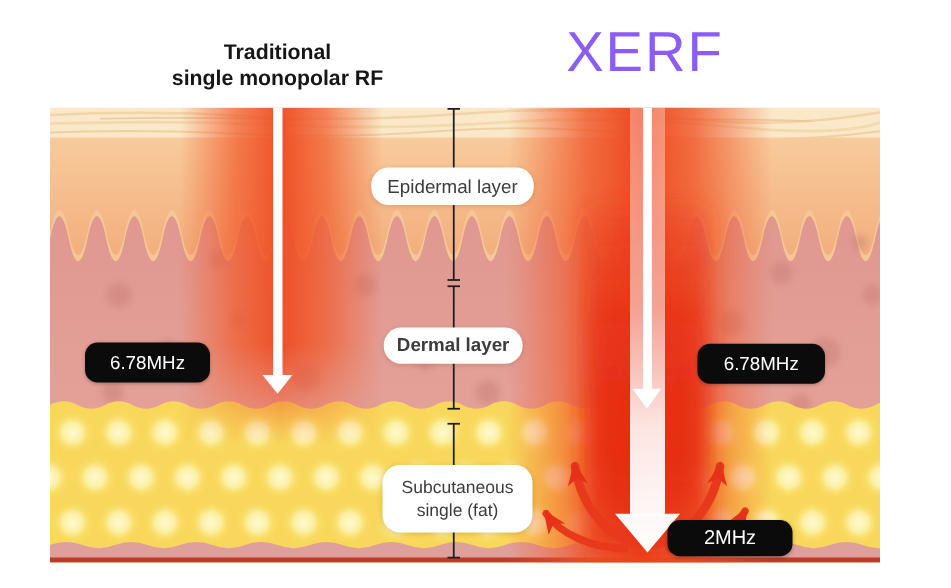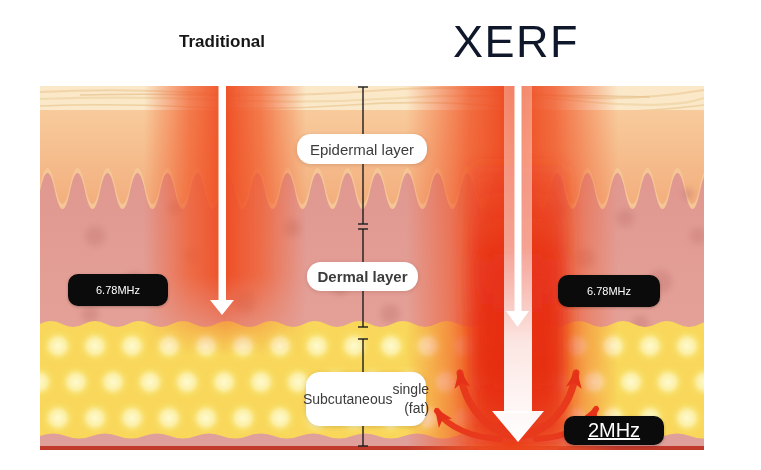--- a/index.html
+++ b/index.html
@@ -3,47 +3,48 @@
 <meta charset="utf-8">
 <style>
   html,body{margin:0;padding:0;background:#ffffff;}
   body{width:761px;height:470px;position:relative;font-family:"Liberation Sans",sans-serif;-webkit-font-smoothing:antialiased;}
   .stage{position:absolute;left:0;top:0;width:706px;height:470px;background:#fff;overflow:hidden;}
 
   
   .title-left{position:absolute;left:100px;top:31px;width:244px;text-align:center;
     font-size:17px;line-height:21px;font-weight:bold;color:#161616;}
   .brand{position:absolute;left:420px;top:16px;width:192px;text-align:center;
-    font-size:45px;line-height:52px;font-weight:400;letter-spacing:1.5px;color:#0f172a;}
+    font-size:45px;line-height:52px;font-weight:400;letter-spacing:1.5px;color:#8b5cf6;}
 
   
   .panel{position:absolute;left:40px;top:86px;width:664px;height:364px;}
   .panel svg{position:absolute;left:0;top:0;display:block;}
 
   
   .pill{position:absolute;display:flex;align-items:center;justify-content:center;
-    text-align:right;box-sizing:border-box;}
+    text-align:left;box-sizing:border-box;}
   .pill-white{background:#ffffff;border-radius:14px;color:#3c3c3c;font-size:15px;
     box-shadow:0 1px 4px rgba(90,40,20,.18);}
   .pill-black{background:var(--badge-bg,#0b0b0b);border-radius:10px;color:var(--badge-text,#fff);
-    font-size:11px;box-shadow:0 1px 3px rgba(0,0,0,.25);}
+    font-size:15px;box-shadow:0 1px 3px rgba(0,0,0,.25);}
   .pill-epidermal{left:257px;top:48px;width:130px;height:30px;}
   .pill-dermal{left:267px;top:176px;width:111px;height:29px;font-weight:bold;}
-  .pill-subq{left:266px;top:286px;width:120px;height:54px;font-size:14px;line-height:19px;}
+  .pill-subq{left:266px;top:286px;width:120px;height:54px;font-size:14px;line-height:19px;flex-direction:column;}
   .pill-freq-left{left:28px;top:188px;width:100px;height:32px;}
   .pill-freq-right{left:518px;top:189px;width:102px;height:32px;}
-  .pill-freq-deep{left:524px;top:330px;width:100px;height:29px;font-size:20px;text-decoration:underline;}
+  .pill-freq-deep{left:494px;top:330px;width:100px;height:29px;font-size:16px;}
 </style>
 </head>
 <body>
 
 <div class="stage">
 
   <div class="title-left">
     <span>Traditional</span><br>
+    <span>single monopolar RF</span>
   </div>
   <div class="brand">XERF</div>
 
   <div class="panel">
     <svg width="664" height="364" viewBox="0 0 664 364">
       <defs>
         <linearGradient id="epiG" x1="0" y1="0" x2="0" y2="1">
           <stop offset="0" stop-color="#f8cb9c"></stop>
             <stop offset="1" stop-color="#f3ae7d"></stop>
         </linearGradient>

